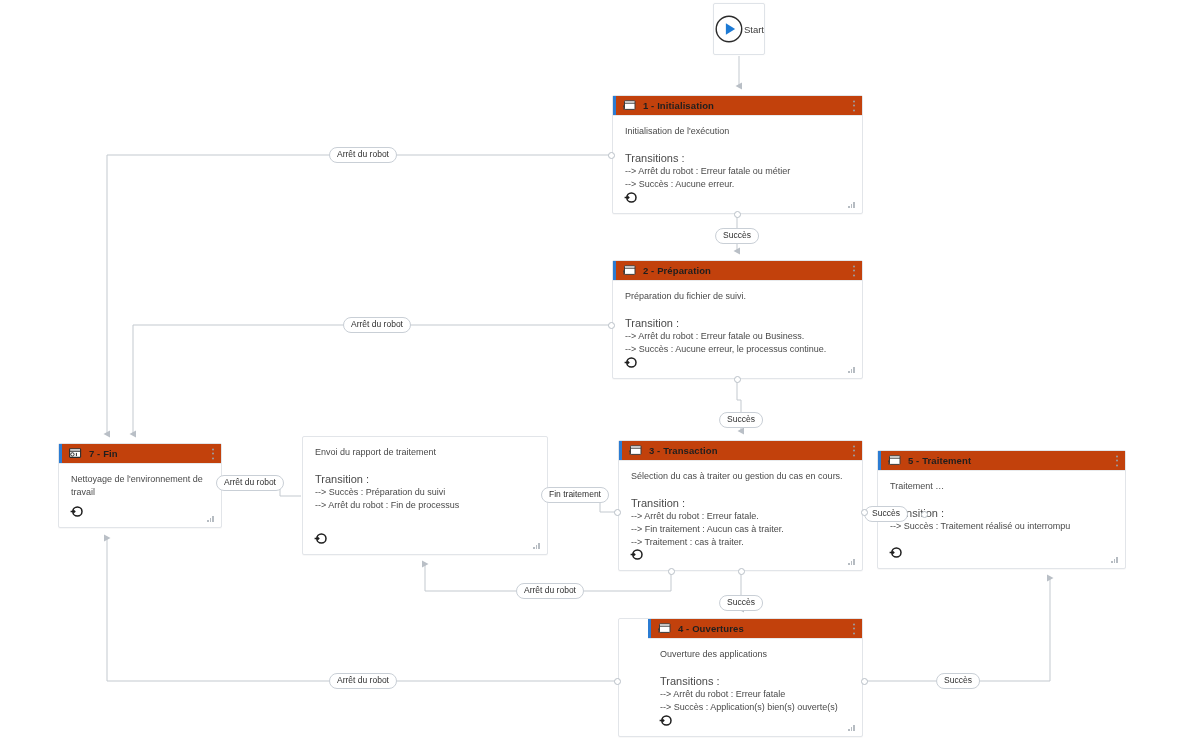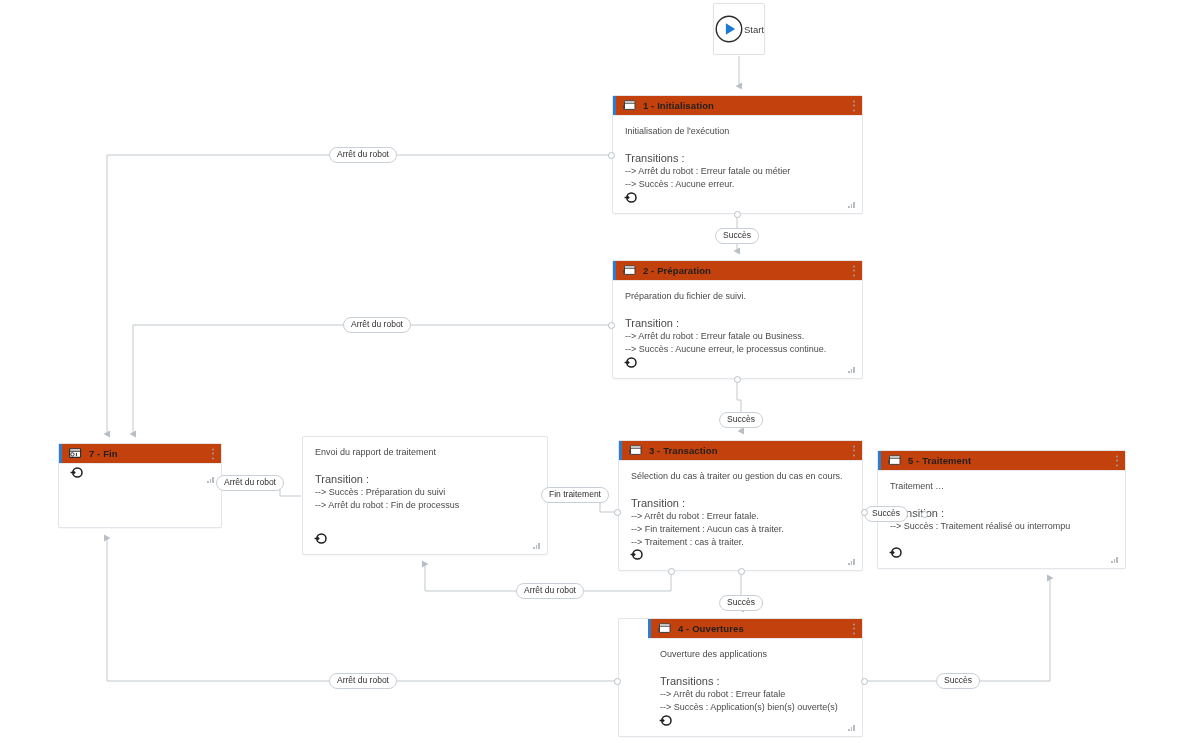--- a/index.html
+++ b/index.html
@@ -406,20 +406,23 @@
               <circle cx="3.4" cy="6.4" r="1.7" fill="none" stroke="#2b2b2b" stroke-width="1"></circle>
               <line x1="7.4" y1="4.9" x2="7.4" y2="8.1" stroke="#2b2b2b" stroke-width="1"></line>
             </svg>
           </span>
           <span class="hdr-title">7 - Fin</span>
           <span class="hdr-menu">
             <i></i>
             <i></i>
             <i></i>
           </span>
+        </div>
+        <div class="node-body">
+          <div class="node-desc">Nettoyage de l'environnement de travail</div>
         </div>
         <div class="node-footer"><span><svg viewBox="0 0 13 13" class="foot-icon">
               <circle cx="7.4" cy="6.5" r="4.6" fill="none" stroke="#1d1d1d" stroke-width="1.5"></circle>
               <path d="M0.6,6.5 L5.2,6.5" stroke="#1d1d1d" stroke-width="1.5"></path>
               <path d="M3.3,4.2 L5.7,6.5 L3.3,8.8 Z" fill="#1d1d1d"></path>
             </svg></span><span class="resize-grip">
             <i></i>
             <i></i>
             <i></i>
           </span></div>

